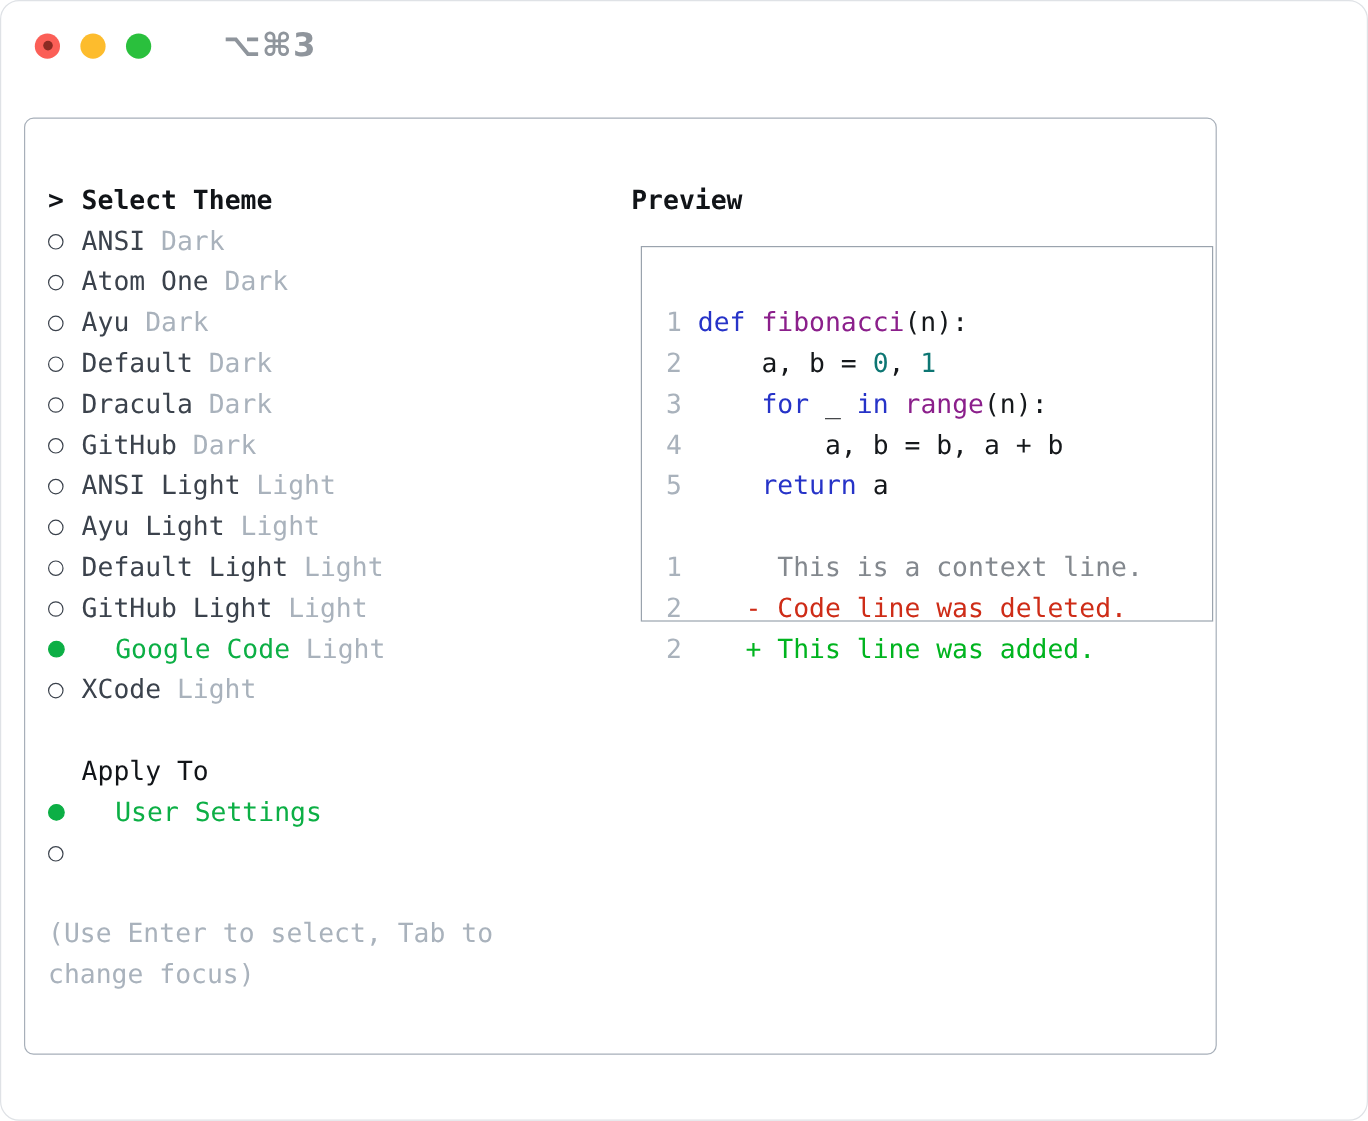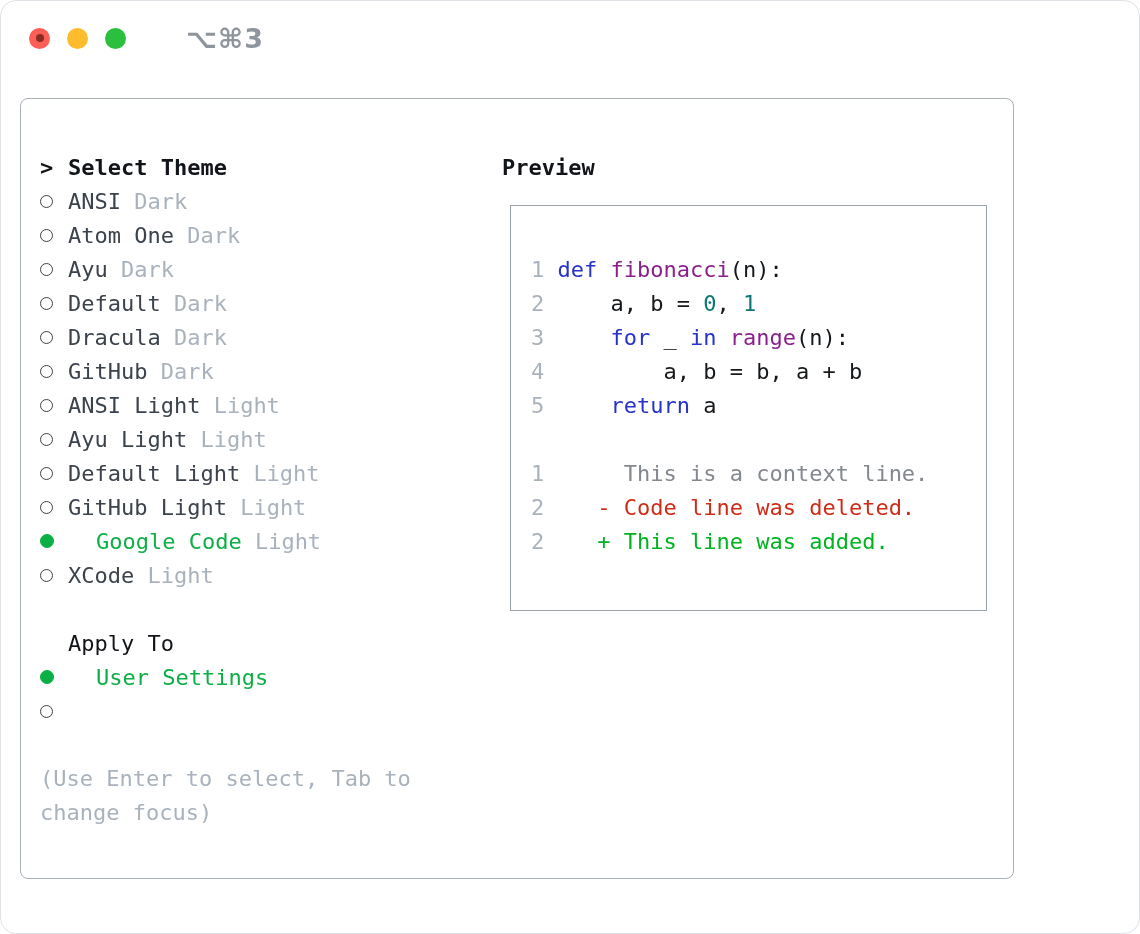--- a/index.html
+++ b/index.html
@@ -14,37 +14,37 @@
   .tl.red    { background:var(--light_red); }
   .tl.yellow { background:var(--light_yellow); }
   .tl.green  { background:var(--light_green); }
   .tl-dot { width:8px; height:8px; border-radius:50%; background:var(--light_red_dot); }
   .win-title { margin-left:43px; font-family:"DejaVu Sans","Liberation Sans",sans-serif;
                font-weight:700; font-size:27px; color:var(--title_gray); letter-spacing:1px; }
 
   .panel { position:absolute; left:19px; top:97px; width:994px; height:781px;
            border:1.5px solid var(--border); border-radius:8px; background:#fff; }
   .left  { position:absolute; left:19px; top:51px; width:462px; }
-  .right { position:absolute; left:481px; top:51px; width:500px; }
+  .right { position:absolute; left:505px; top:51px; width:500px; }
 
   .row { display:flex; align-items:center; height:34px; font-size:22px;
          color:var(--item); white-space:pre; }
   .spacer { height:34px; }
   .marker { display:inline-flex; width:28px; align-items:center; flex:none; }
   .prompt { font-weight:700; color:var(--header); }
   .hdr  { font-weight:700; color:var(--header); }
   .hdr2 { color:var(--header); }
   .circle { width:13px; height:13px; border-radius:50%;
             border:1.5px solid var(--item); background:transparent; }
   .circle.filled { background:var(--accent); border-color:var(--accent); width:14px; height:14px; }
   .iname.sel { color:var(--accent);margin-left:28px; }
   .variant { color:var(--muted); margin-left:13.2px; }
   .hint { width:400px; font-size:22px; line-height:34px; color:var(--muted); }
 
-  .preview-box { margin-left:8px; margin-top:21px; width:477px; height:406px;
+  .preview-box { margin-left:8px; margin-top:21px; width:477px; height:313px;
                  border:1.5px solid var(--border2); background:#fff;
                  padding:47px 0 0 20px; }
   .code-row { height:34px; line-height:34px; font-size:22px; white-space:pre; }
   .ln  { color:var(--linenum); }
   .kw  { color:var(--kw); }
   .fn  { color:var(--fn); }
   .num { color:var(--numlit); }
   .pl  { color:var(--plain); }
   .ctx { color:var(--ctx);margin-top:13px; }
   .del { color:var(--del); }

